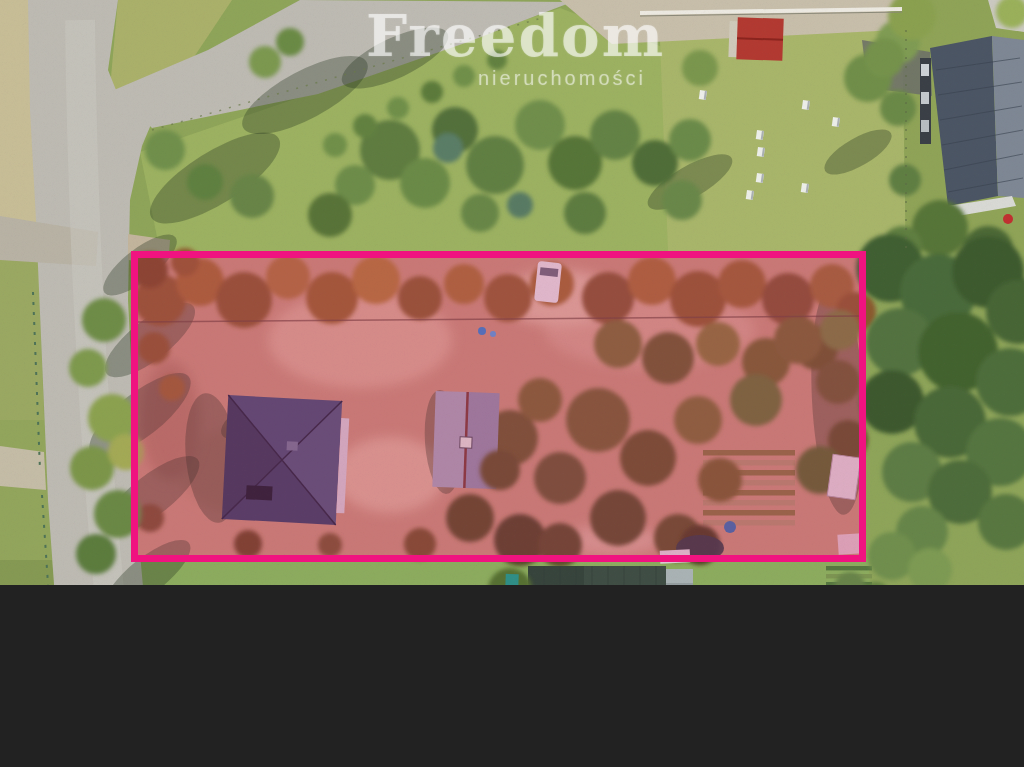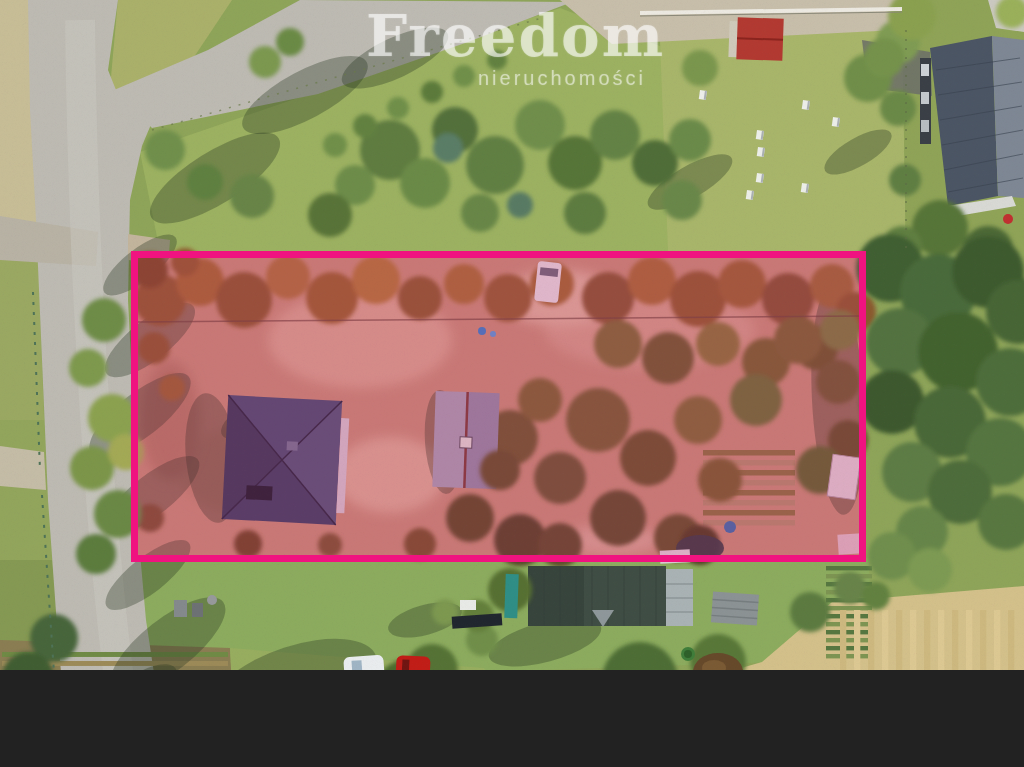--- a/index.html
+++ b/index.html
@@ -1,16 +1,16 @@
 <!DOCTYPE html>
 <html><head>
 <meta charset="utf-8">
 <style>
   html,body{margin:0;padding:0;background:#222;}
-  .stage{position:relative;width:1024px;height:670px;overflow:hidden;
+  .stage{position:relative;width:1024px;height:585px;overflow:hidden;
          font-family:"Liberation Sans",sans-serif;background:#8ea459;}
   .stage svg{position:absolute;left:0;top:0;}
   .boundary{position:absolute;box-sizing:border-box;border-style:solid;z-index:5;pointer-events:none;}
   .boundary-fill{position:absolute;left:0;top:0;right:0;bottom:0;}
   .watermark{position:absolute;left:0;top:0;width:100%;z-index:8;pointer-events:none;}
   .wm-brand{position:absolute;left:366px;top:2px;
             font-family:"DejaVu Serif",serif;font-weight:bold;font-size:58px;
             letter-spacing:2px;text-shadow:0 0 2px rgba(255,255,255,0.25);}
   .wm-sub{position:absolute;left:478px;top:67px;
           font-family:"Liberation Sans",sans-serif;font-size:20px;letter-spacing:3px;

